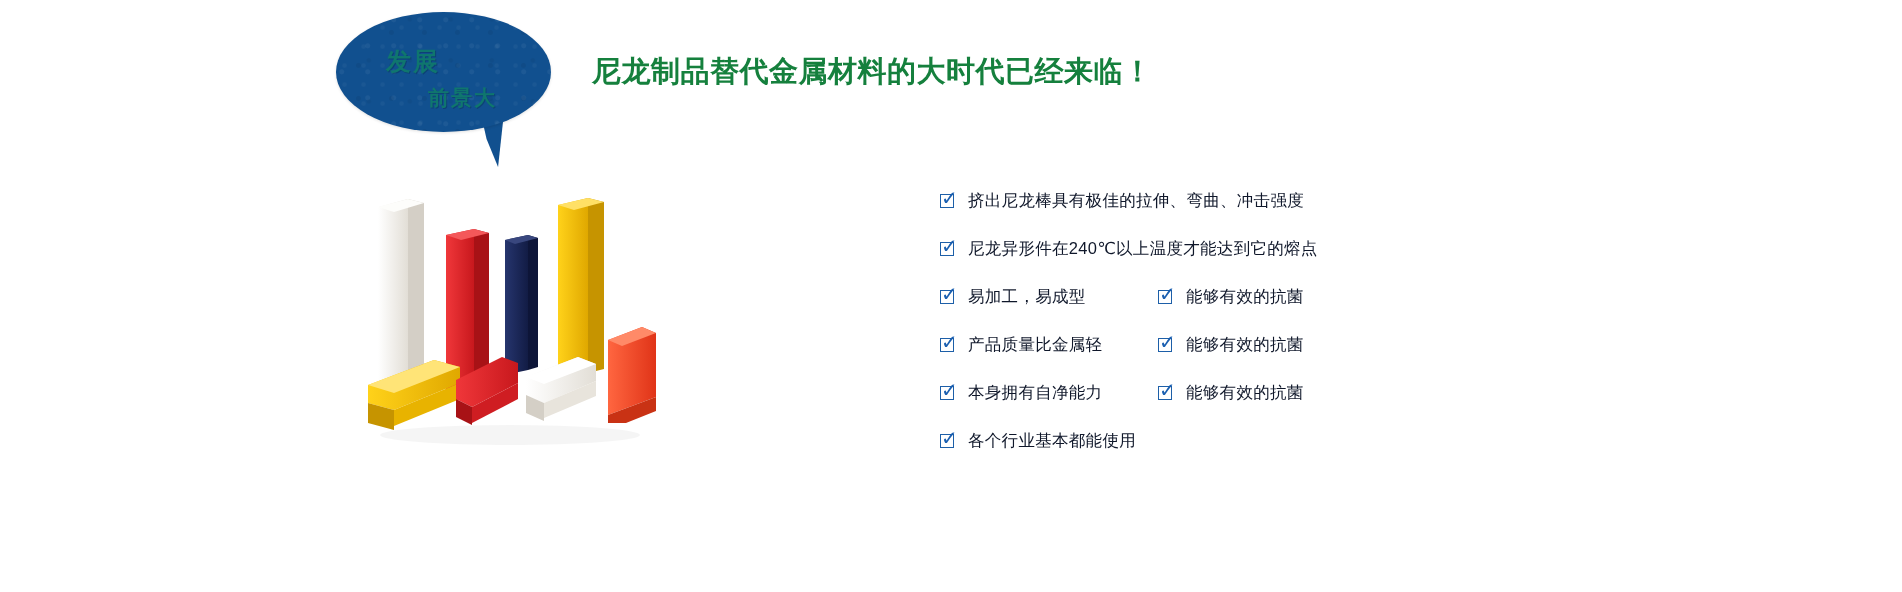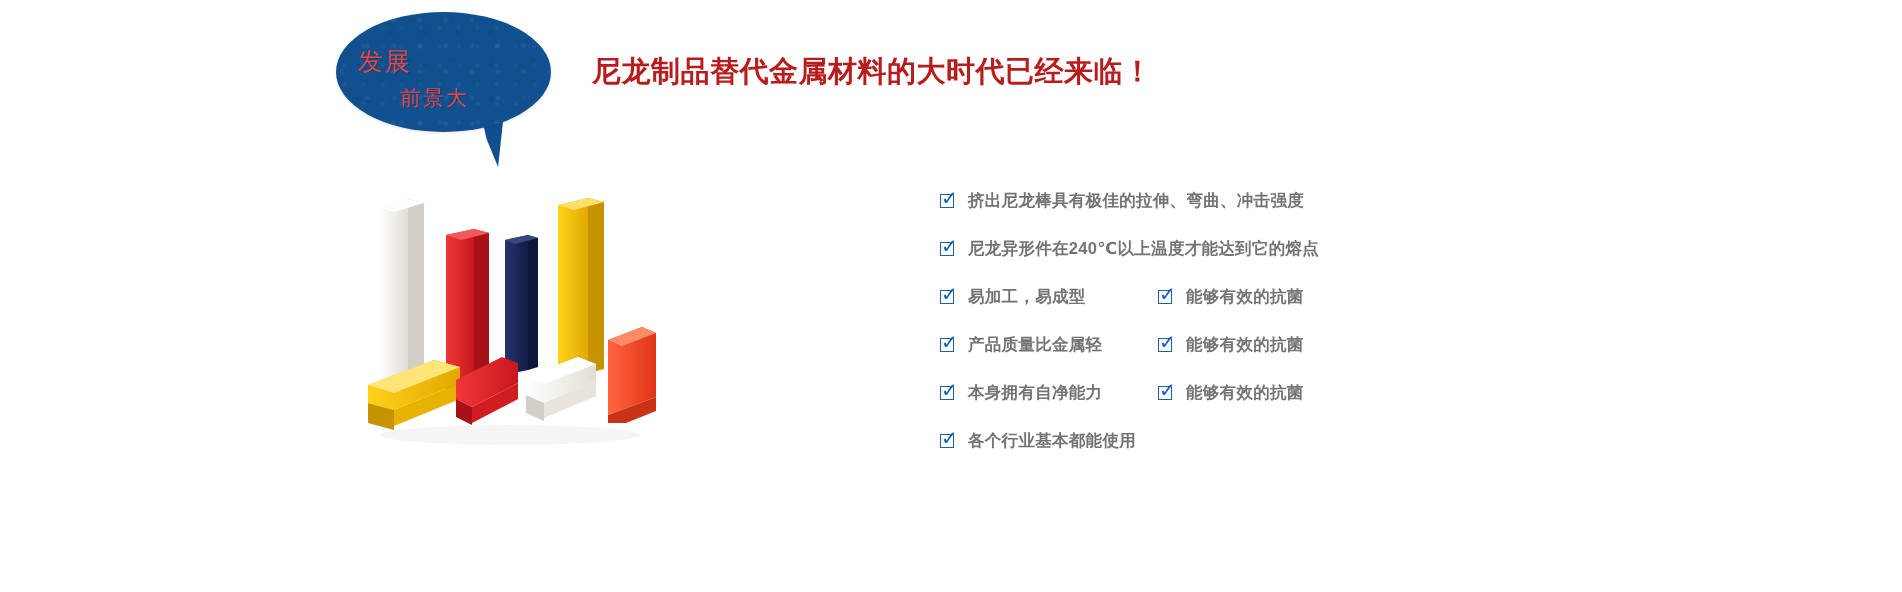--- a/index.html
+++ b/index.html
@@ -30,31 +30,32 @@
     border-radius:50% / 50%;
     box-shadow:0 1px 3px rgba(0,0,0,.12);
   }
   #bubble-tail{
     position:absolute;left:145px;top:95px;width:34px;height:60px;
     background:#11508f;
     clip-path:polygon(2% 0%, 74% 6%, 44% 100%, 16% 52%);
     transform:rotate(-4deg);
   }
   .bubble-line{
-    position:absolute;color:#ef4444;font-weight:400;
+    position:absolute;color:#0f766e;font-weight:700;
     letter-spacing:2px;white-space:nowrap;
     text-shadow:1px 1px 0 rgba(0,0,0,.18);
+    margin-left:28px;
   }
   #bubble-line-1{left:22px;top:33px;font-size:25px;}
   #bubble-line-2{left:64px;top:72px;font-size:21px;}
 
   
   #headline{
     position:absolute;left:592px;top:52px;
-    font-size:29px;font-weight:700;color:#b91c1c;
+    font-size:29px;font-weight:700;color:#15803d;
     letter-spacing:.5px;white-space:nowrap;
     text-shadow:0 1px 0 rgba(255,255,255,.6);
   }
 
   
   #photo{
     position:absolute;left:350px;top:185px;width:350px;height:280px;
   }
 
   
@@ -70,21 +71,21 @@
   }
   .chk .box{
     position:absolute;left:0;top:1px;width:14px;height:14px;
     border:1.6px solid #1d5fa8;box-sizing:border-box;background:#fff;
   }
   .chk .tick{
     position:absolute;left:1px;top:-4px;width:19px;height:19px;
     color:#1a5fb0;font-size:20px;line-height:19px;font-weight:700;
   }
   .btxt{
-    color:#737373;font-size:16.5px;font-weight:700;letter-spacing:.3px;
+    color:#0f172a;font-size:16.5px;font-weight:400;letter-spacing:.3px;
   }
 </style>
 </head>
 <body>
 
 <div id="banner">
 
   <div id="bubble-wrap">
     <div id="bubble-tail"></div>
     <div id="bubble"></div>

